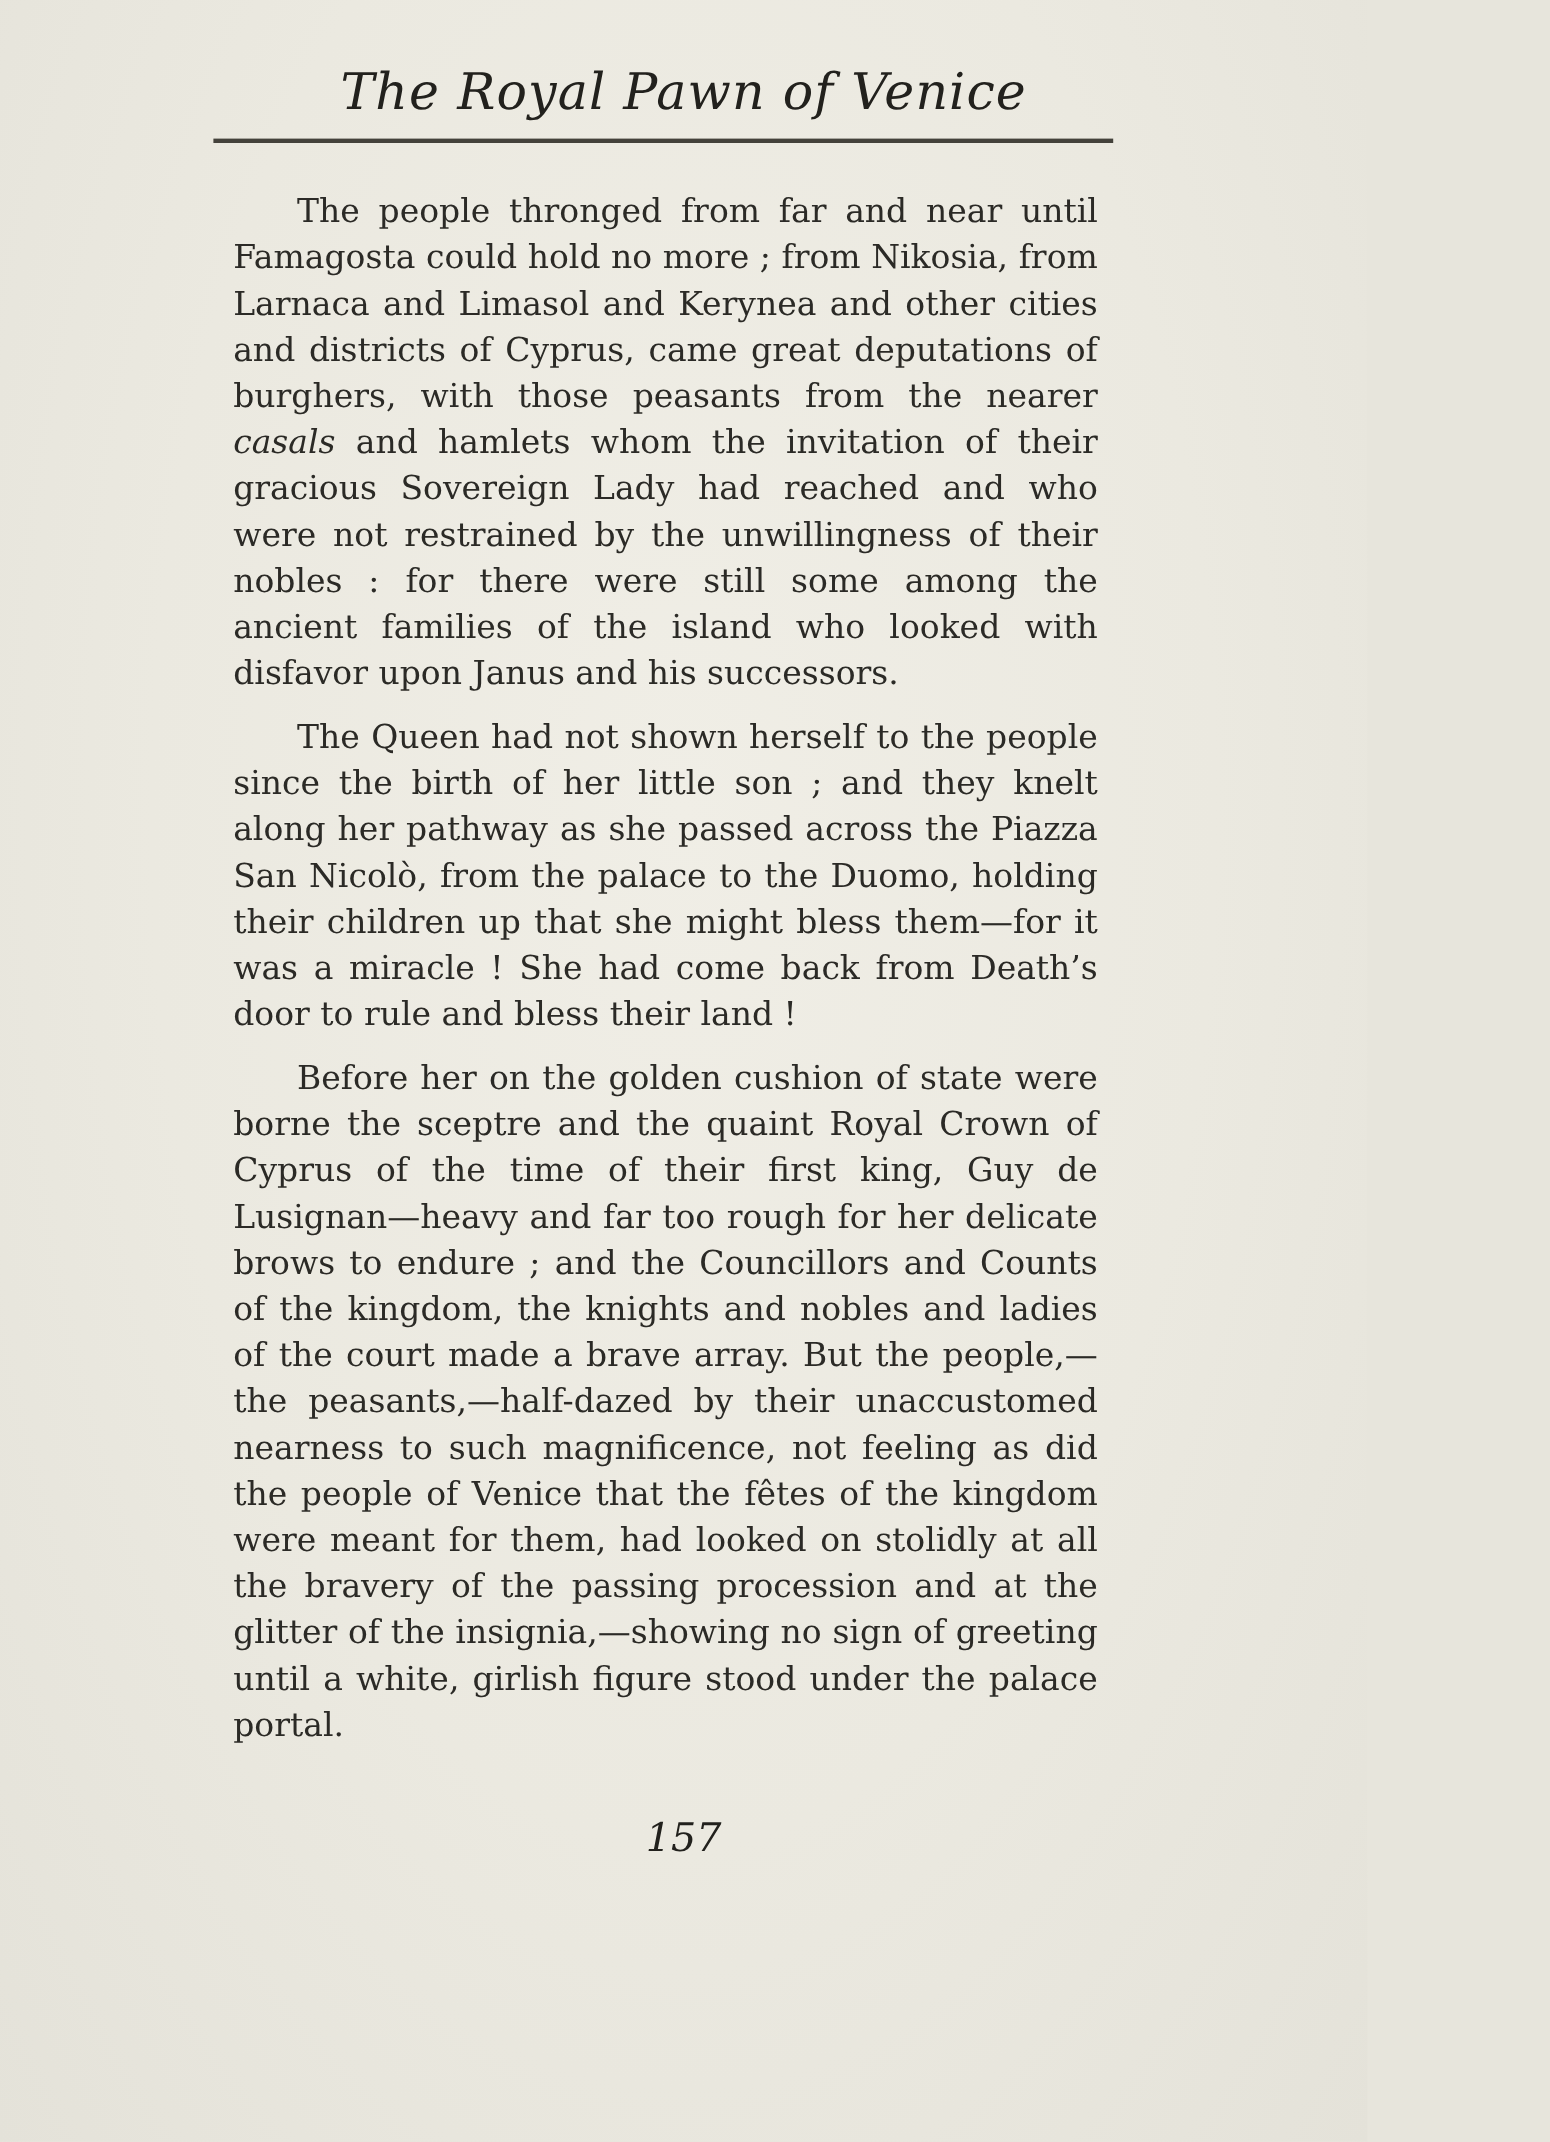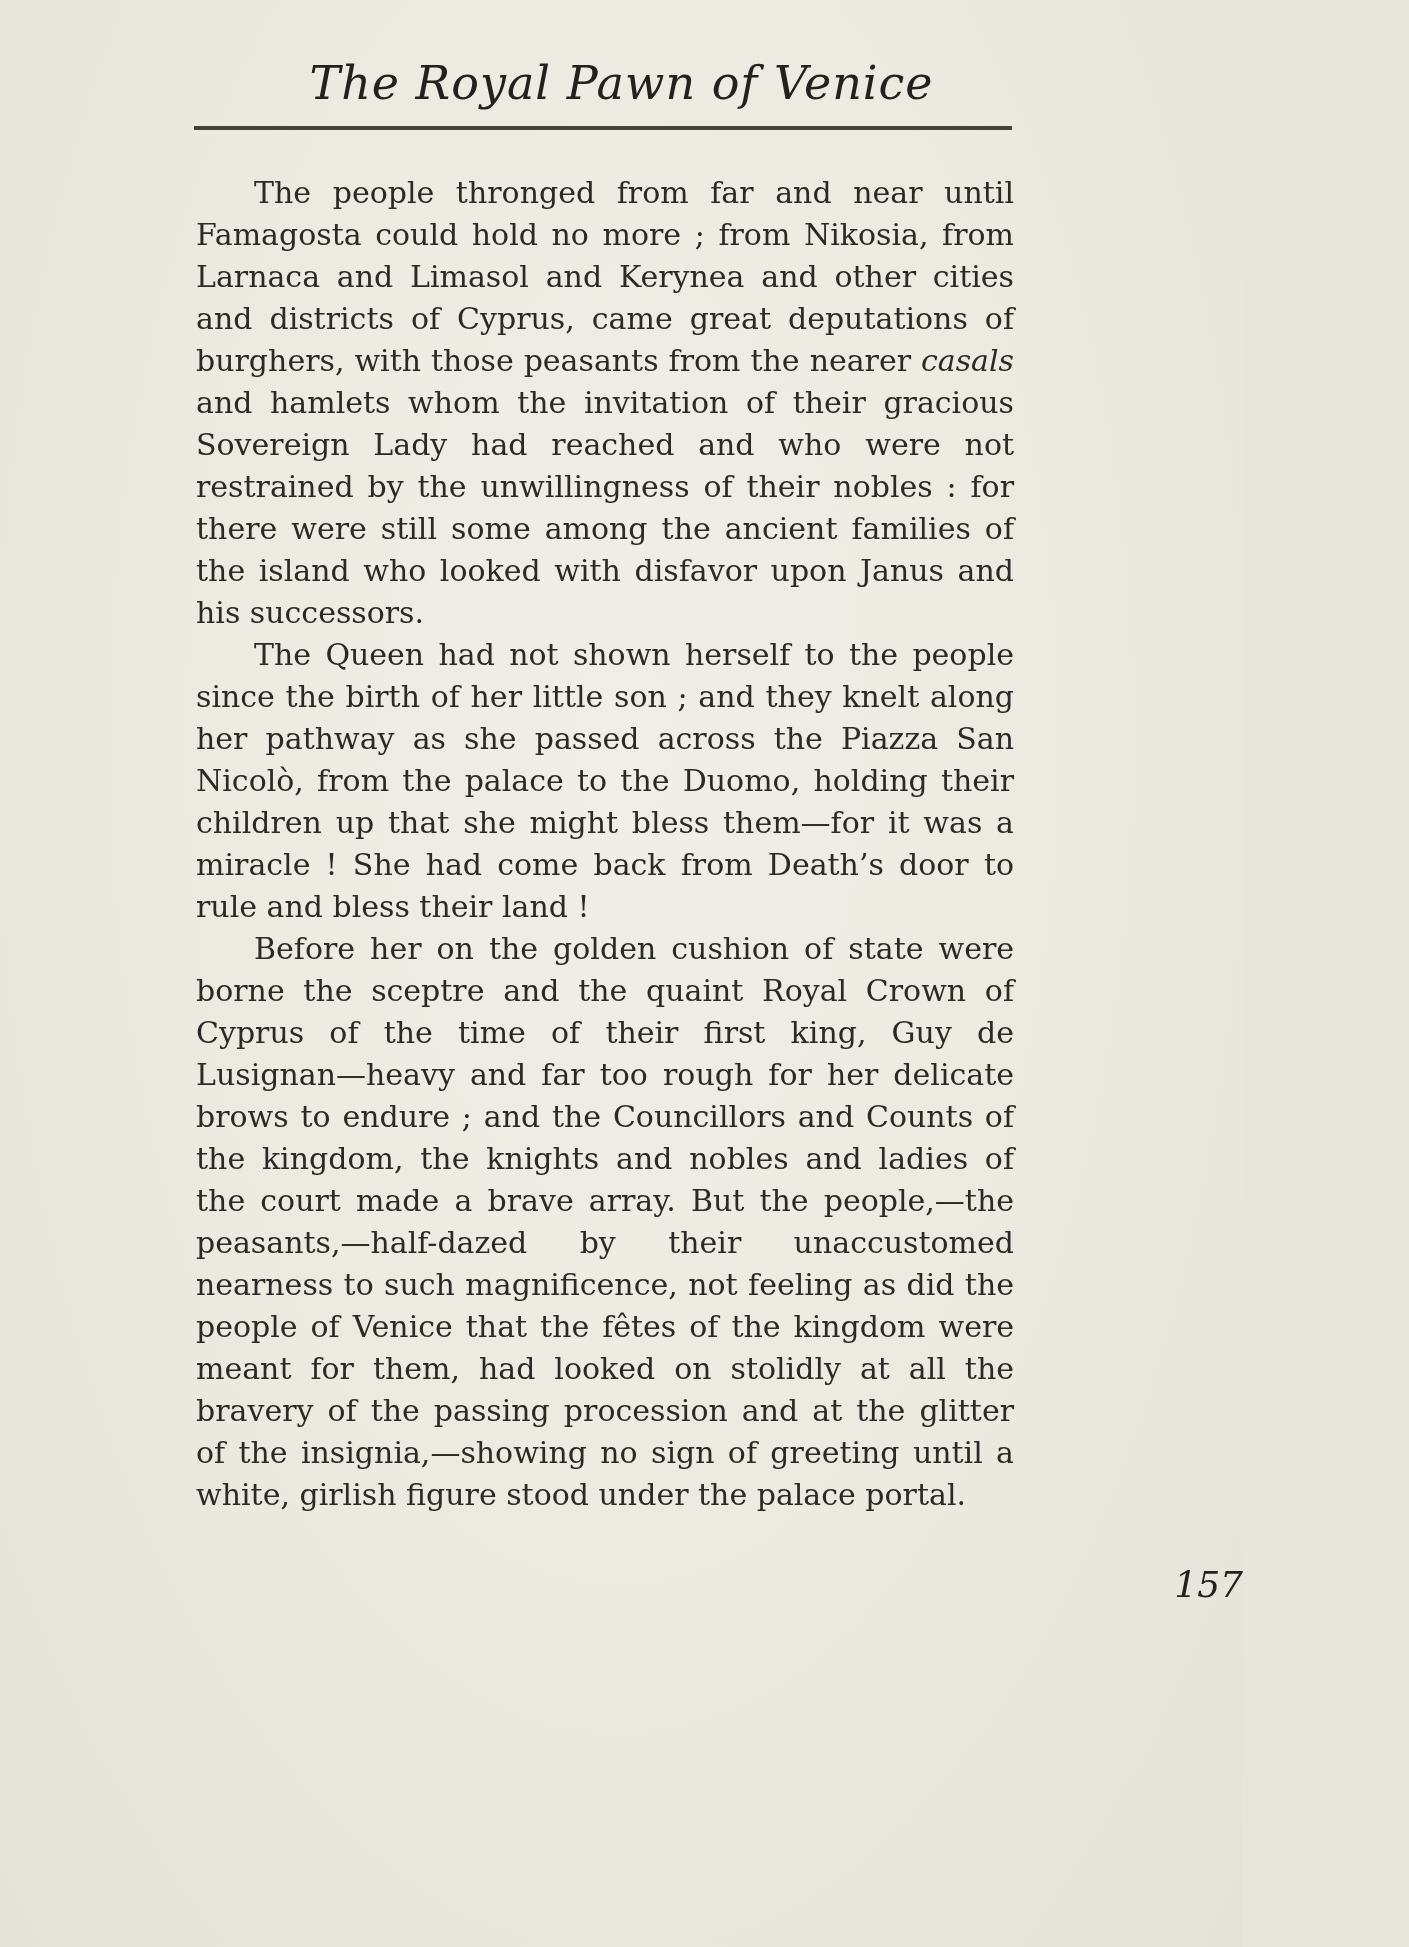--- a/index.html
+++ b/index.html
@@ -39,31 +39,31 @@
   }
   .text-block {
     width: 818px;
     margin: 42px 0 0 196px;
     font-size: 30px;
     line-height: 42px;
     text-align: justify;
     color: #2b2a26;
   }
   .para {
-    margin: 0;
+    margin: 16px;
     text-indent: 58px;
   }
   .quote {
     margin: 32px 0 30px 0;
     text-align: center;
     text-indent: 0;
   }
   .page-number {
-    margin-top: 48px;
-    text-align: right;
+    margin-top: 61px;
+    text-align: center;
     font-style: italic;
     font-size: 36px;
     color: #22211d;
   }
 </style>
 </head>
 <body>
 
 <div class="sheet">
 

